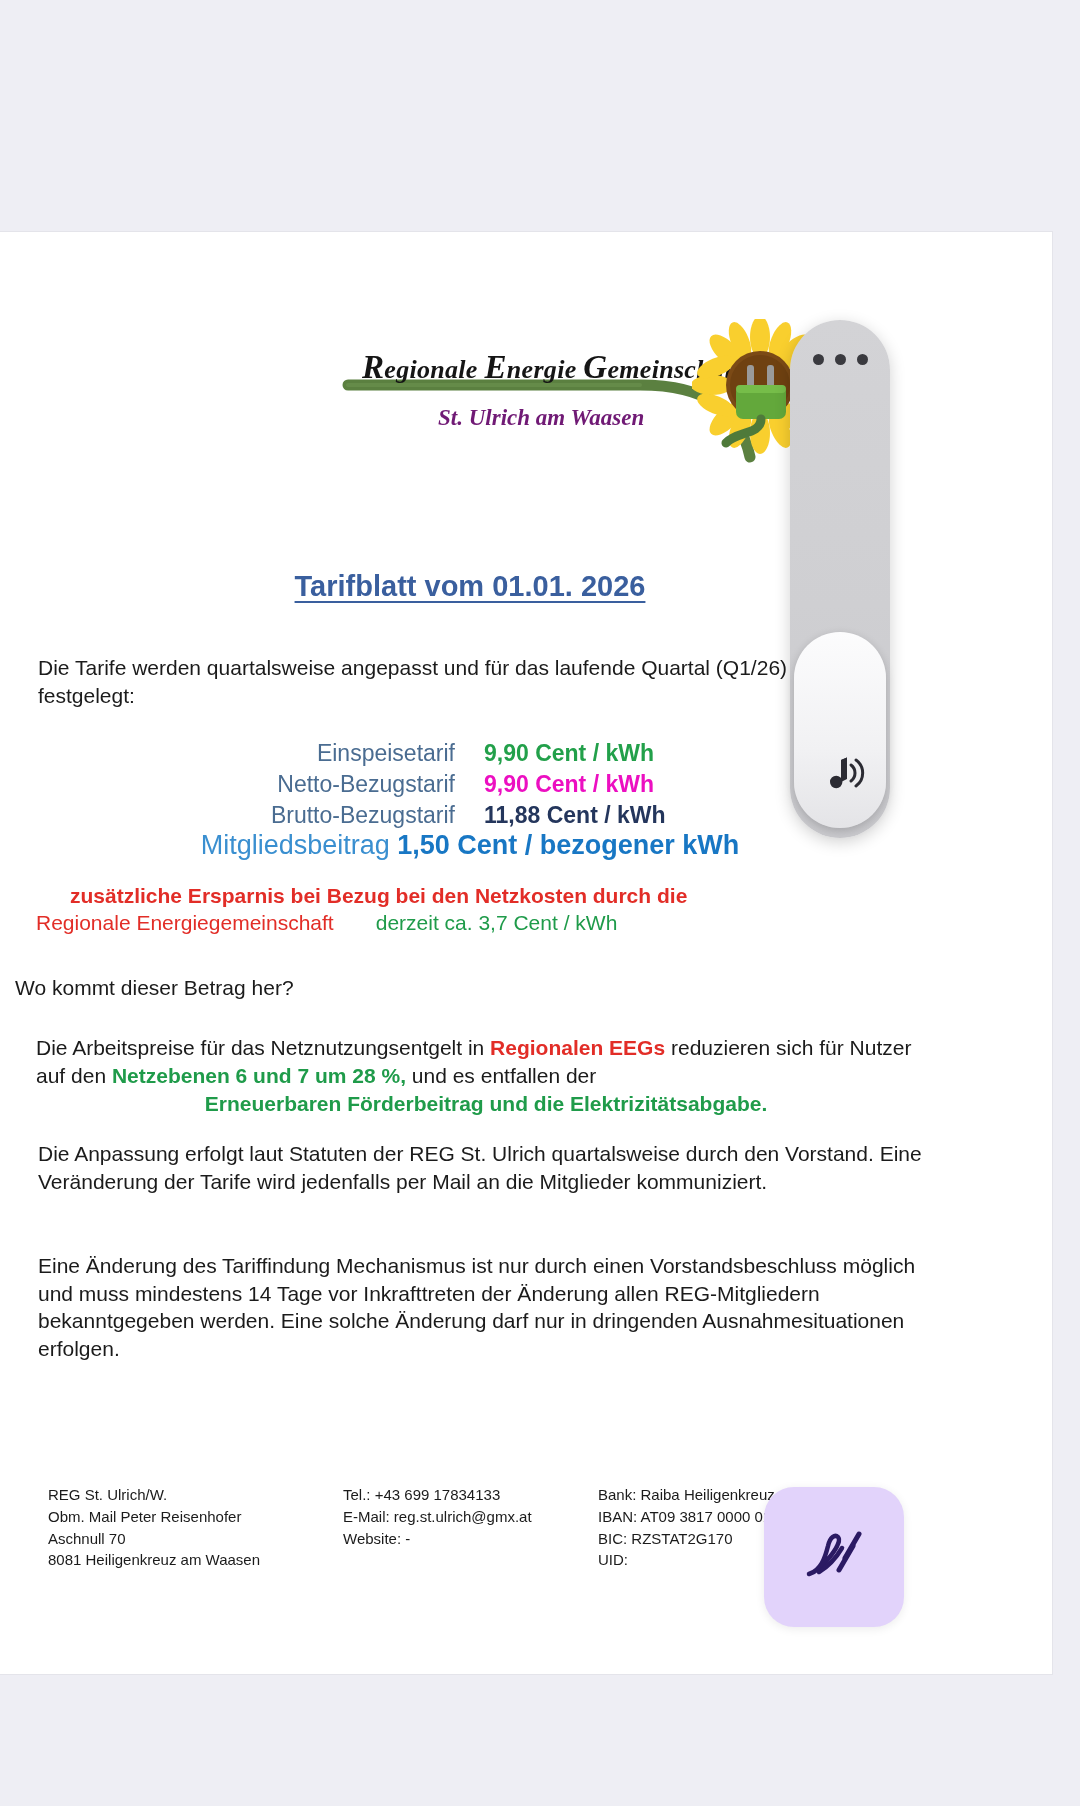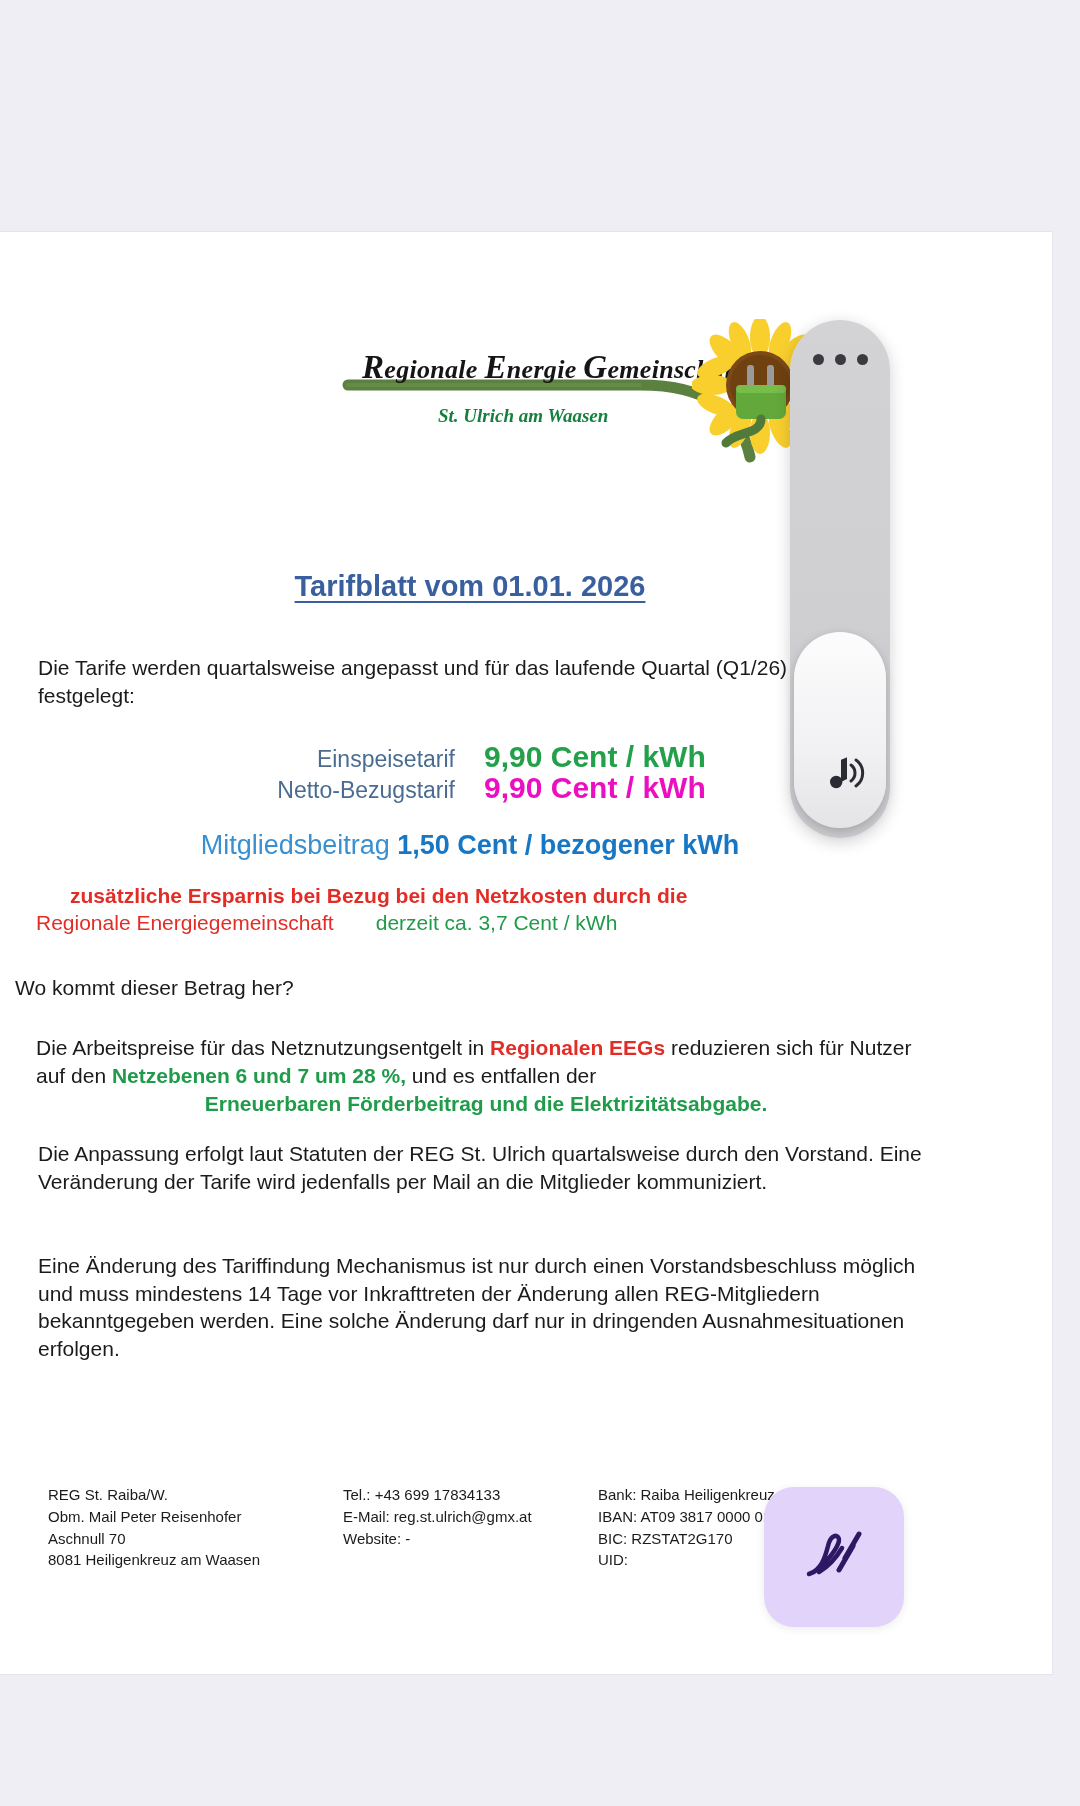--- a/index.html
+++ b/index.html
@@ -43,22 +43,22 @@
     color: #151515;
     white-space: nowrap;
   }
   .logo-title .cap { font-size: 33px; }
   .logo-sub {
     position: absolute;
     left: 98px; top: 78px;
     font-family: "Liberation Serif", serif;
     font-style: italic;
     font-weight: 700;
-    font-size: 19px;
-    color: #15803d;
+    font-size: 23px;
+    color: #701a75;
     white-space: nowrap;
   }
   .logo-swoosh {
     position: absolute;
     left: 0; top: 44px;
     width: 460px; height: 106px;
     pointer-events: none;
   }
   .sunflower {
     position: absolute;
@@ -103,21 +103,21 @@
     height: 31px;
   }
   .t-label {
     width: 245px;
     text-align: right;
     font-size: 23px;
     color: #4a6c91;
   }
   .t-value {
     padding-left: 29px;
-    font-size: 30px;
+    font-size: 23px;
     font-weight: 700;
     white-space: nowrap;
   }
   .v-green  { color: #22a04a; }
   .v-pink   { color: #ec0fc1; }
   .v-navy   { color: #24365c; }
 
   .member-line {
     position: absolute;
     left: 0; top: 598px;
@@ -303,20 +303,24 @@
 
       <div class="tariffs">
         <div class="t-row">
           <div class="t-label">Einspeisetarif</div>
           <div class="t-value v-green">9,90 Cent / kWh</div>
         </div>
         <div class="t-row">
           <div class="t-label">Netto-Bezugstarif</div>
           <div class="t-value v-pink">9,90 Cent / kWh</div>
         </div>
+        <div class="t-row">
+          <div class="t-label">Brutto-Bezugstarif</div>
+          <div class="t-value v-navy">11,88 Cent / kWh</div>
+        </div>
       </div>
 
       <div class="member-line">
         <span>Mitgliedsbeitrag</span>
         <b>1,50 Cent / bezogener kWh</b>
       </div>
 
       <div class="savings">
         <div class="sav-l1">zusätzliche Ersparnis bei Bezug bei den Netzkosten durch die</div>
         <div class="sav-l2">
@@ -330,21 +334,21 @@
       <div class="explain">
         <span>Die Arbeitspreise für das Netznutzungsentgelt in </span><span class="red">Regionalen EEGs</span><span> reduzieren sich für Nutzer auf den </span><span class="grn">Netzebenen 6 und 7 um 28 %,</span><span> und es entfallen der</span>
         <span class="grn ctr">Erneuerbaren Förderbeitrag und die Elektrizitätsabgabe.</span>
       </div>
 
       <div class="para p-anpassung">Die Anpassung erfolgt laut Statuten der REG St. Ulrich quartalsweise durch den Vorstand. Eine Veränderung der Tarife wird jedenfalls per Mail an die Mitglieder kommuniziert.</div>
       <div class="para p-aenderung">Eine Änderung des Tariffindung Mechanismus ist nur durch einen Vorstandsbeschluss möglich und muss mindestens 14 Tage vor Inkrafttreten der Änderung allen REG-Mitgliedern bekanntgegeben werden. Eine solche Änderung darf nur in dringenden Ausnahmesituationen erfolgen.</div>
 
       <div class="footer">
         <div class="f-col-1">
-          <div class="f-line">REG St. Raiba/W.</div>
+          <div class="f-line">REG St. Ulrich/W.</div>
           <div class="f-line">Obm. Mail Peter Reisenhofer</div>
           <div class="f-line">Aschnull 70</div>
           <div class="f-line">8081 Heiligenkreuz am Waasen</div>
         </div>
         <div class="f-col-2">
           <div class="f-line">Tel.: +43 699 17834133</div>
           <div class="f-line">E-Mail: reg.st.ulrich@gmx.at</div>
           <div class="f-line">Website: -</div>
         </div>
         <div class="f-col-3">

